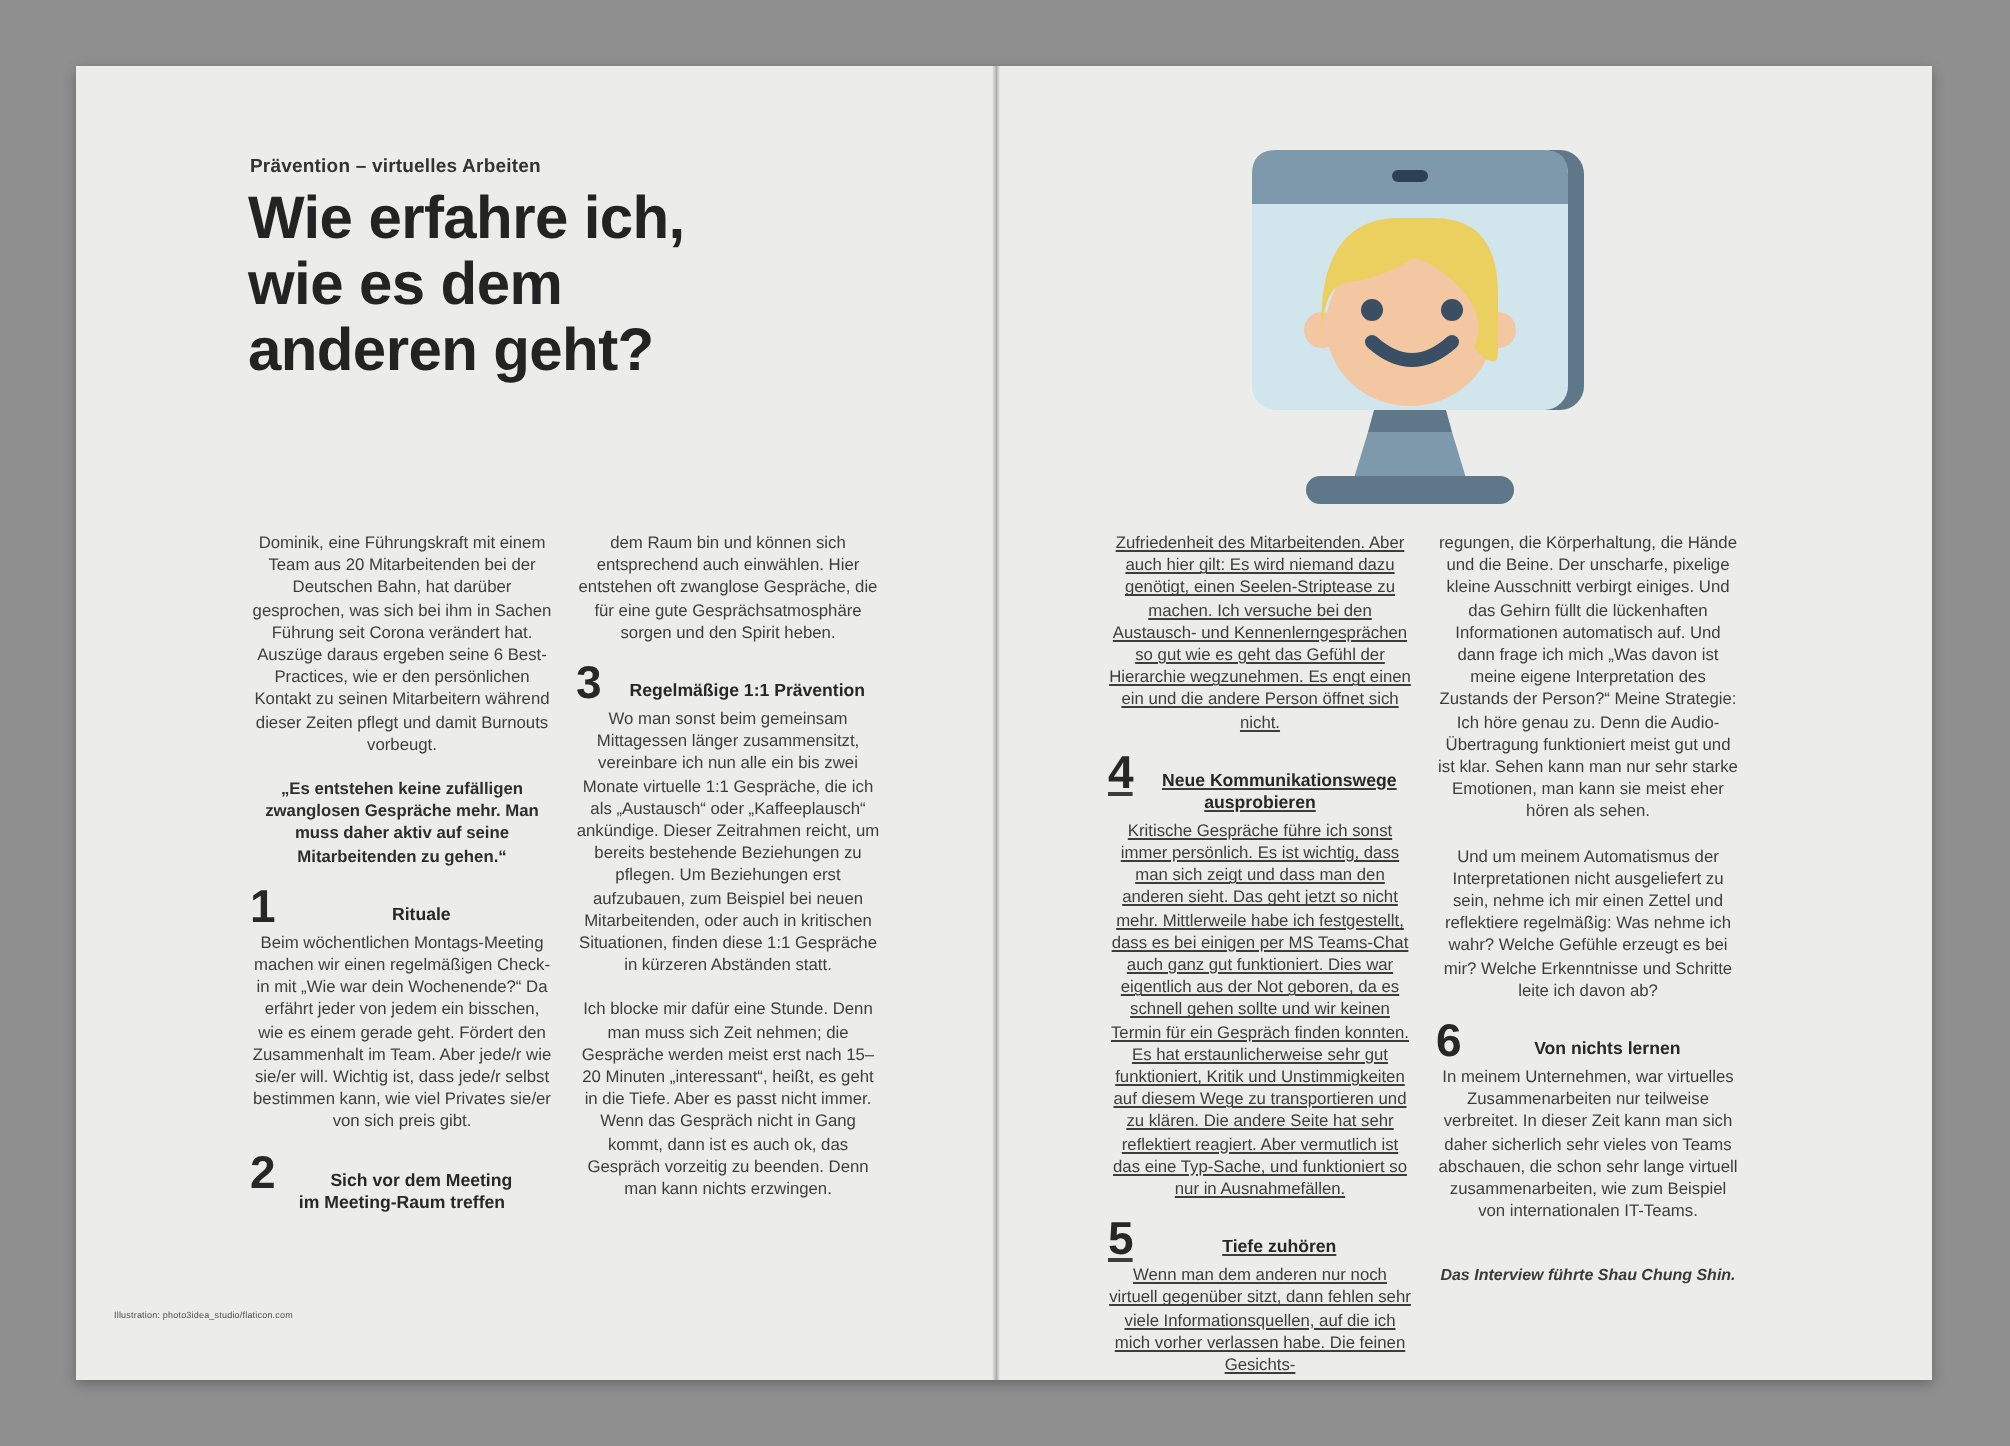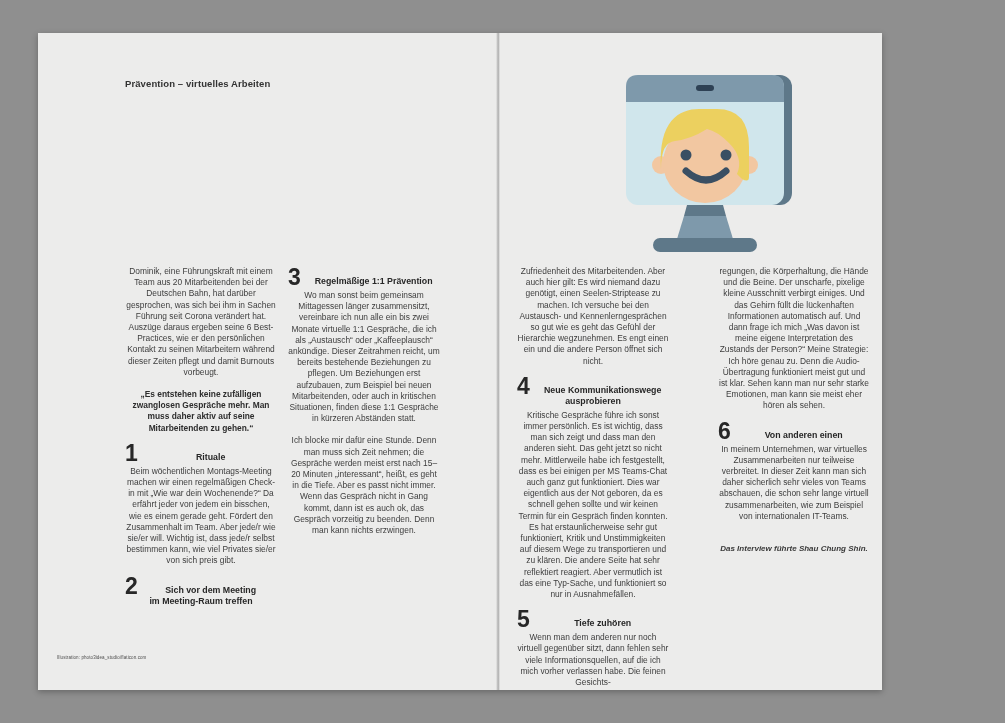--- a/index.html
+++ b/index.html
@@ -4,21 +4,21 @@
 <style>
   * { margin:0; padding:0; box-sizing:border-box; }
   html,body { width:1005px; height:723px; }
   body {
     background:#8f8f8f;
     font-family:"Liberation Sans","DejaVu Sans",sans-serif;
     position:relative; overflow:hidden;
     color:#3d3d3d;
   }
   .spread {
-    position:absolute; left:38px; top:33px; width:844px; height:657px;
+    position:absolute; left:38px; top:33px; width:928px; height:657px;
     background:#ececeb;
     box-shadow:0 2px 6px rgba(0,0,0,0.28);
   }
   .fold {
     position:absolute; left:458px; top:0; width:4px; height:657px;
     background:linear-gradient(to right, rgba(0,0,0,0) 0%, #b8b8b8 45%, #adadad 55%, rgba(0,0,0,0) 100%);
   }
   .kicker {
     position:absolute; left:87px; top:45px;
     font-size:9.5px; font-weight:700; color:#333; letter-spacing:0.1px;
@@ -31,21 +31,21 @@
     position:absolute; left:87px; top:170px;
     font-size:13px; color:#2e2e2e;
   }
   .col {
     position:absolute; top:233px; width:152px;
     font-size:8.4px; line-height:11.2px; color:#3d3d3d;
     text-align:center;
   }
   .col-1 { left:87px; }
   .col-2 { left:250px; }
-  .col-3 { left:479px; }
+  .col-3 { left:516px;text-decoration:underline; }
   .col-4 { left:680px; }
   .col p { margin-bottom:11px; }
   .quote { font-weight:700; color:#2d2d2d; }
   .sec {
     display:grid; grid-template-columns:auto 1fr; column-gap:7px;
     align-items:end; margin-top:3px; margin-bottom:3px;
   }
   .sec .num {
     grid-row:1; font-size:23px; font-weight:800; line-height:0.78;
     color:#272727; letter-spacing:-0.5px;
@@ -63,37 +63,43 @@
   .monitor-wrap {
     position:absolute; left:588px; top:42px; width:176px; height:180px;
   }
 </style>
 </head>
 <body>
 
 <div class="spread">
 
   <div class="kicker">Prävention – virtuelles Arbeiten</div>
+  <div class="title">
+    <div>Wie erfahre ich,</div>
+    <div>wie es dem</div>
+    <div>anderen geht?</div>
+  </div>
 
   <div class="col col-1">
     <p>Dominik, eine Führungskraft mit einem Team aus 20 Mitarbeitenden bei der Deutschen Bahn, hat darüber gesprochen, was sich bei ihm in Sachen Führung seit Corona verändert hat. Auszüge daraus ergeben seine 6 Best-Practices, wie er den persönlichen Kontakt zu seinen Mitarbeitern während dieser Zeiten pflegt und damit Burnouts vorbeugt.</p>
     <p class="quote">„Es entstehen keine zufälligen zwanglosen Gespräche mehr. Man muss daher aktiv auf seine Mitarbeitenden zu gehen.“</p>
     <div class="sec">
       <span class="num">1</span>
       <span class="t1">Rituale</span>
     </div>
     <p class="sec-body">Beim wöchentlichen Montags-Meeting machen wir einen regelmäßigen Check-in mit „Wie war dein Wochenende?“ Da erfährt jeder von jedem ein bisschen, wie es einem gerade geht. Fördert den Zusammenhalt im Team. Aber jede/r wie sie/er will. Wichtig ist, dass jede/r selbst bestimmen kann, wie viel Privates sie/er von sich preis gibt.</p>
     <div class="sec">
       <span class="num">2</span>
       <span class="t1">Sich vor dem Meeting</span>
       <span class="t2">im Meeting-Raum treffen</span>
     </div>
   </div>
 
   <div class="col col-2">
+    <p>dem Raum bin und können sich entsprechend auch einwählen. Hier entstehen oft zwanglose Gespräche, die für eine gute Gesprächsatmosphäre sorgen und den Spirit heben.</p>
     <div class="sec">
       <span class="num">3</span>
       <span class="t1">Regelmäßige 1:1 Prävention</span>
     </div>
     <p class="sec-body">Wo man sonst beim gemeinsam Mittagessen länger zusammensitzt, vereinbare ich nun alle ein bis zwei Monate virtuelle 1:1 Gespräche, die ich als „Austausch“ oder „Kaffeeplausch“ ankündige. Dieser Zeitrahmen reicht, um bereits bestehende Beziehungen zu pflegen. Um Beziehungen erst aufzubauen, zum Beispiel bei neuen Mitarbeitenden, oder auch in kritischen Situationen, finden diese 1:1 Gespräche in kürzeren Abständen statt.</p>
     <p>Ich blocke mir dafür eine Stunde. Denn man muss sich Zeit nehmen; die Gespräche werden meist erst nach 15–20 Minuten „interessant“, heißt, es geht in die Tiefe. Aber es passt nicht immer. Wenn das Gespräch nicht in Gang kommt, dann ist es auch ok, das Gespräch vorzeitig zu beenden. Denn man kann nichts erzwingen.</p>
   </div>
 
   <div class="fold"></div>
 
@@ -134,23 +140,24 @@
     <p class="sec-body">Kritische Gespräche führe ich sonst immer persönlich. Es ist wichtig, dass man sich zeigt und dass man den anderen sieht. Das geht jetzt so nicht mehr. Mittlerweile habe ich festgestellt, dass es bei einigen per MS Teams-Chat auch ganz gut funktioniert. Dies war eigentlich aus der Not geboren, da es schnell gehen sollte und wir keinen Termin für ein Gespräch finden konnten. Es hat erstaunlicherweise sehr gut funktioniert, Kritik und Unstimmigkeiten auf diesem Wege zu transportieren und zu klären. Die andere Seite hat sehr reflektiert reagiert. Aber vermutlich ist das eine Typ-Sache, und funktioniert so nur in Ausnahmefällen.</p>
     <div class="sec">
       <span class="num">5</span>
       <span class="t1">Tiefe zuhören</span>
     </div>
     <p class="sec-body">Wenn man dem anderen nur noch virtuell gegenüber sitzt, dann fehlen sehr viele Informationsquellen, auf die ich mich vorher verlassen habe. Die feinen Gesichts-</p>
   </div>
 
   <div class="col col-4">
     <p>regungen, die Körperhaltung, die Hände und die Beine. Der unscharfe, pixelige kleine Ausschnitt verbirgt einiges. Und das Gehirn füllt die lückenhaften Informationen automatisch auf. Und dann frage ich mich „Was davon ist meine eigene Interpretation des Zustands der Person?“ Meine Strategie: Ich höre genau zu. Denn die Audio-Übertragung funktioniert meist gut und ist klar. Sehen kann man nur sehr starke Emotionen, man kann sie meist eher hören als sehen.</p>
+    <p>Und um meinem Automatismus der Interpretationen nicht ausgeliefert zu sein, nehme ich mir einen Zettel und reflektiere regelmäßig: Was nehme ich wahr? Welche Gefühle erzeugt es bei mir? Welche Erkenntnisse und Schritte leite ich davon ab?</p>
     <div class="sec">
       <span class="num">6</span>
-      <span class="t1">Von anderen einen</span>
+      <span class="t1">Von nichts lernen</span>
     </div>
     <p class="sec-body">In meinem Unternehmen, war virtuelles Zusammenarbeiten nur teilweise verbreitet. In dieser Zeit kann man sich daher sicherlich sehr vieles von Teams abschauen, die schon sehr lange virtuell zusammenarbeiten, wie zum Beispiel von internationalen IT-Teams.</p>
     <p class="interview-credit">Das Interview führte Shau Chung Shin.</p>
   </div>
 
   <div class="illu-credit">Illustration: photo3idea_studio/flaticon.com</div>
 
 </div>
 
 </body></html>

